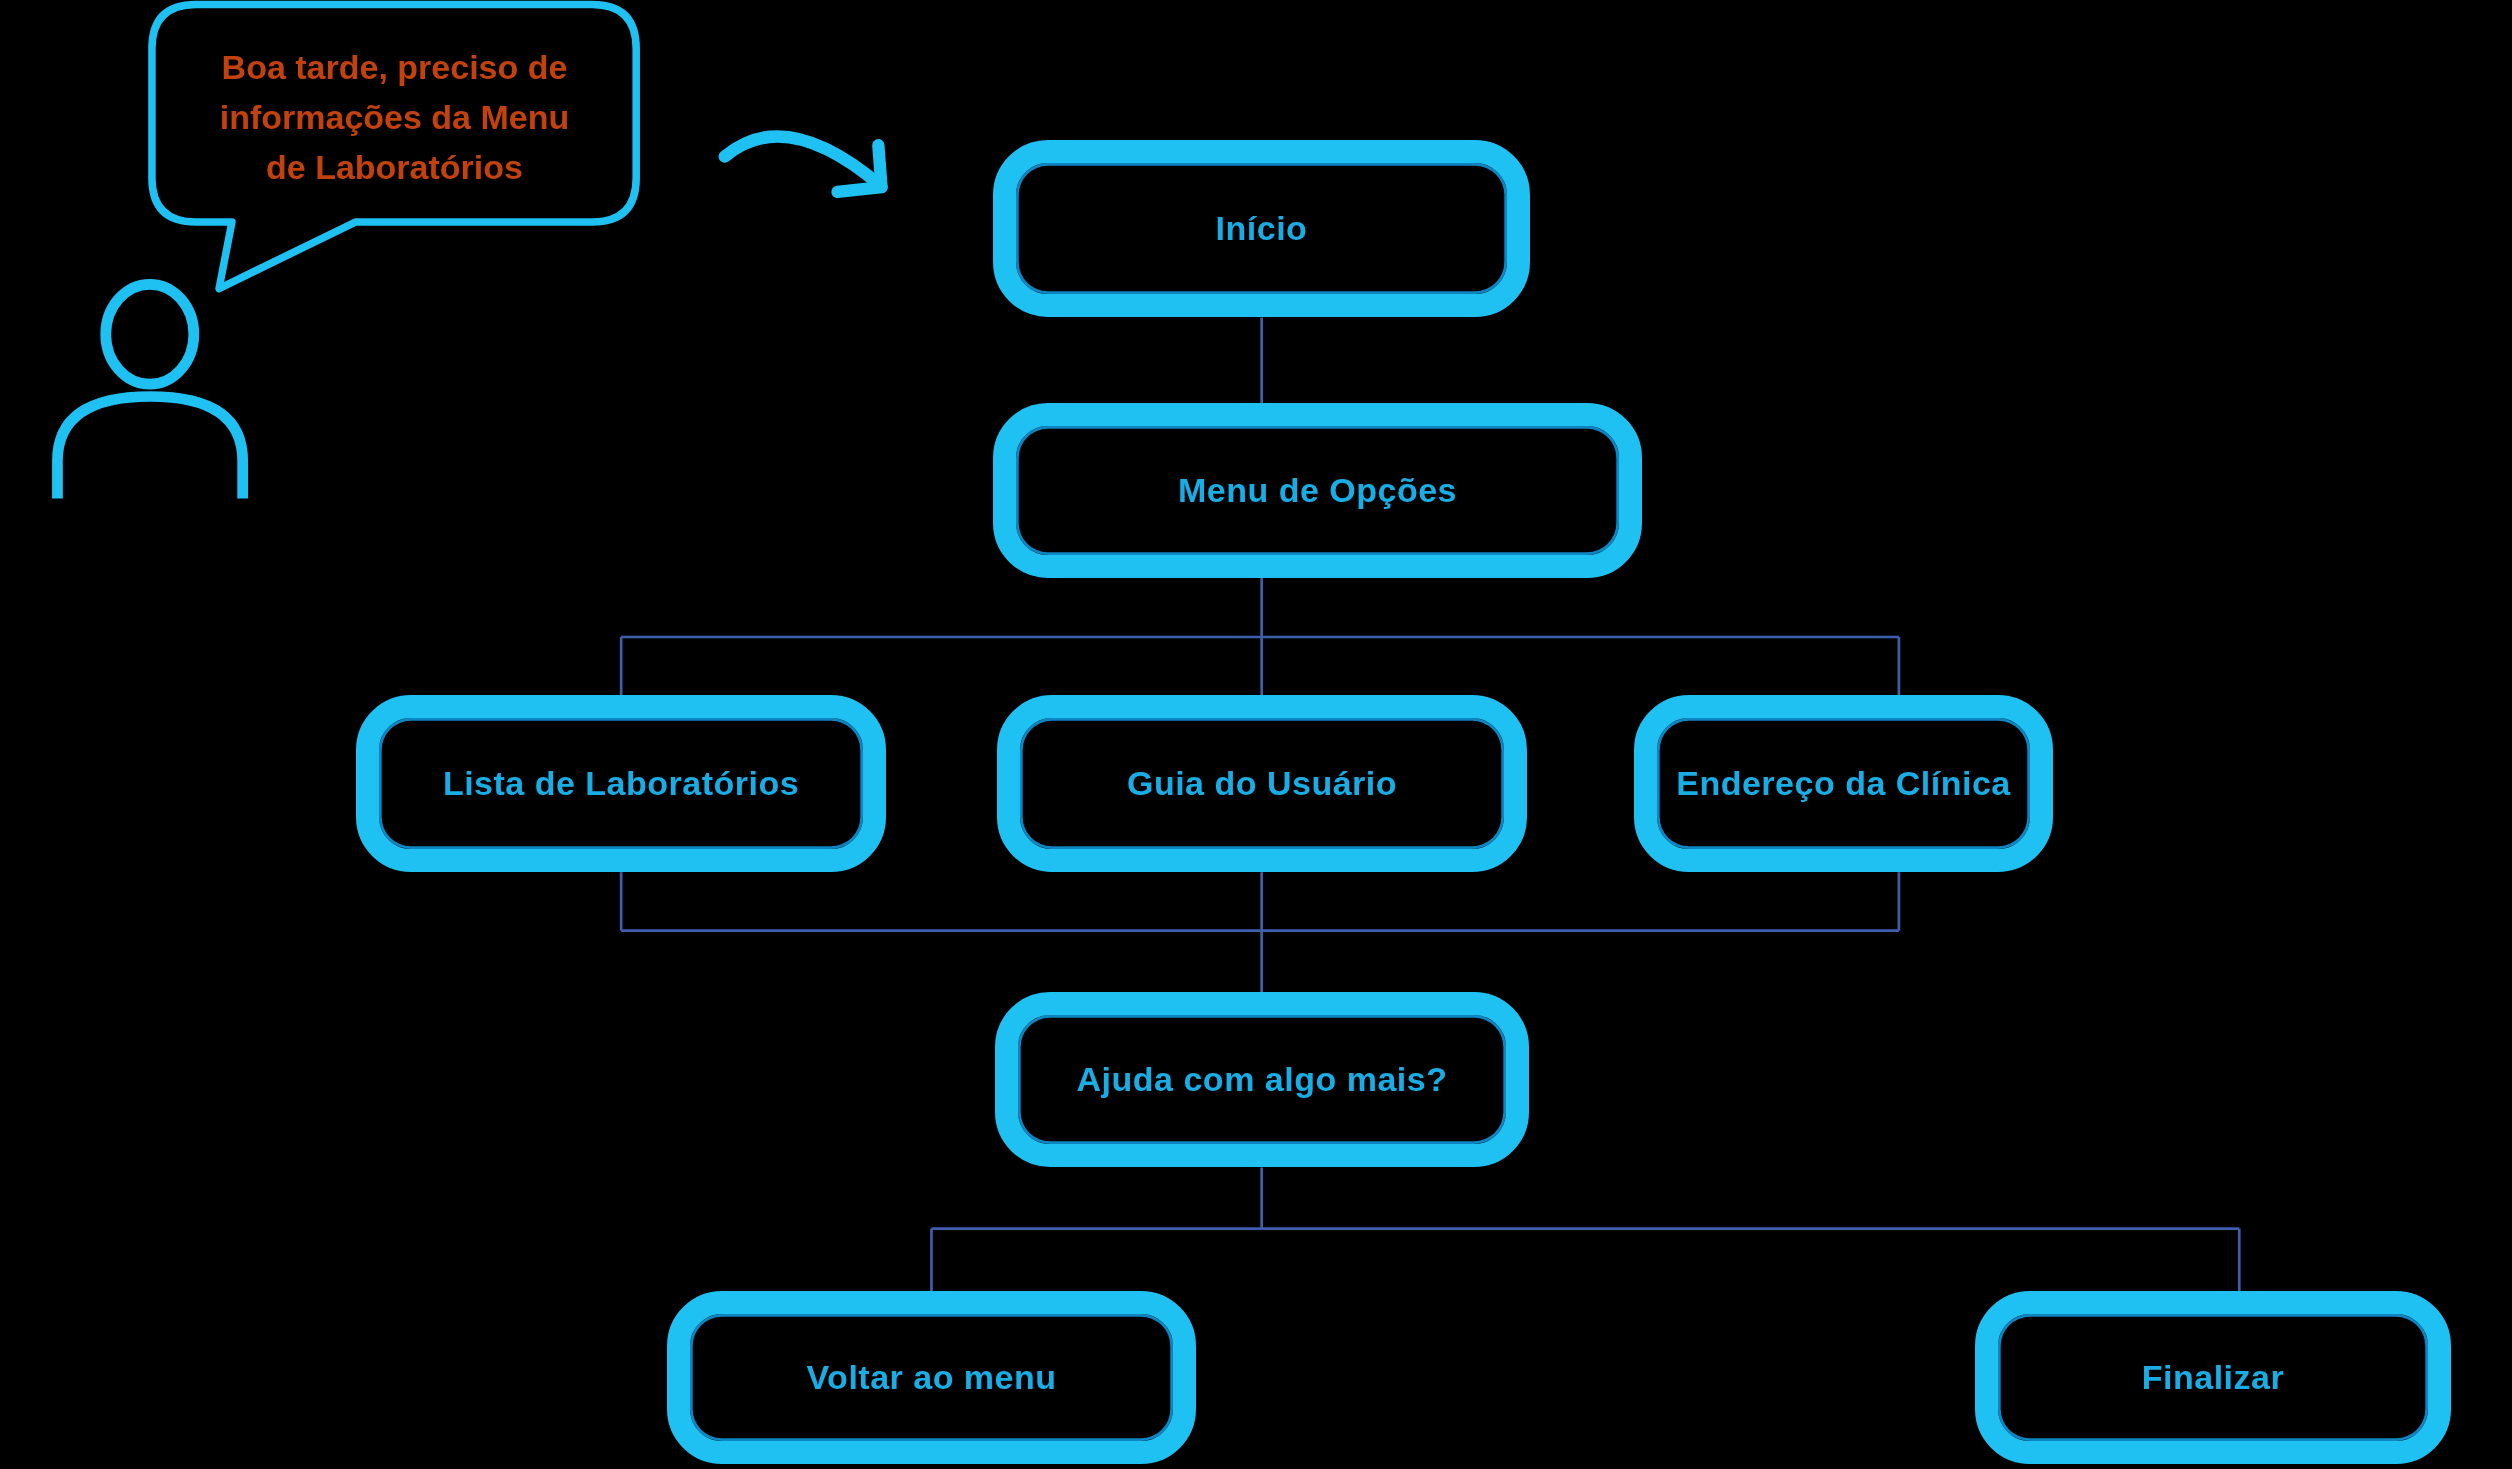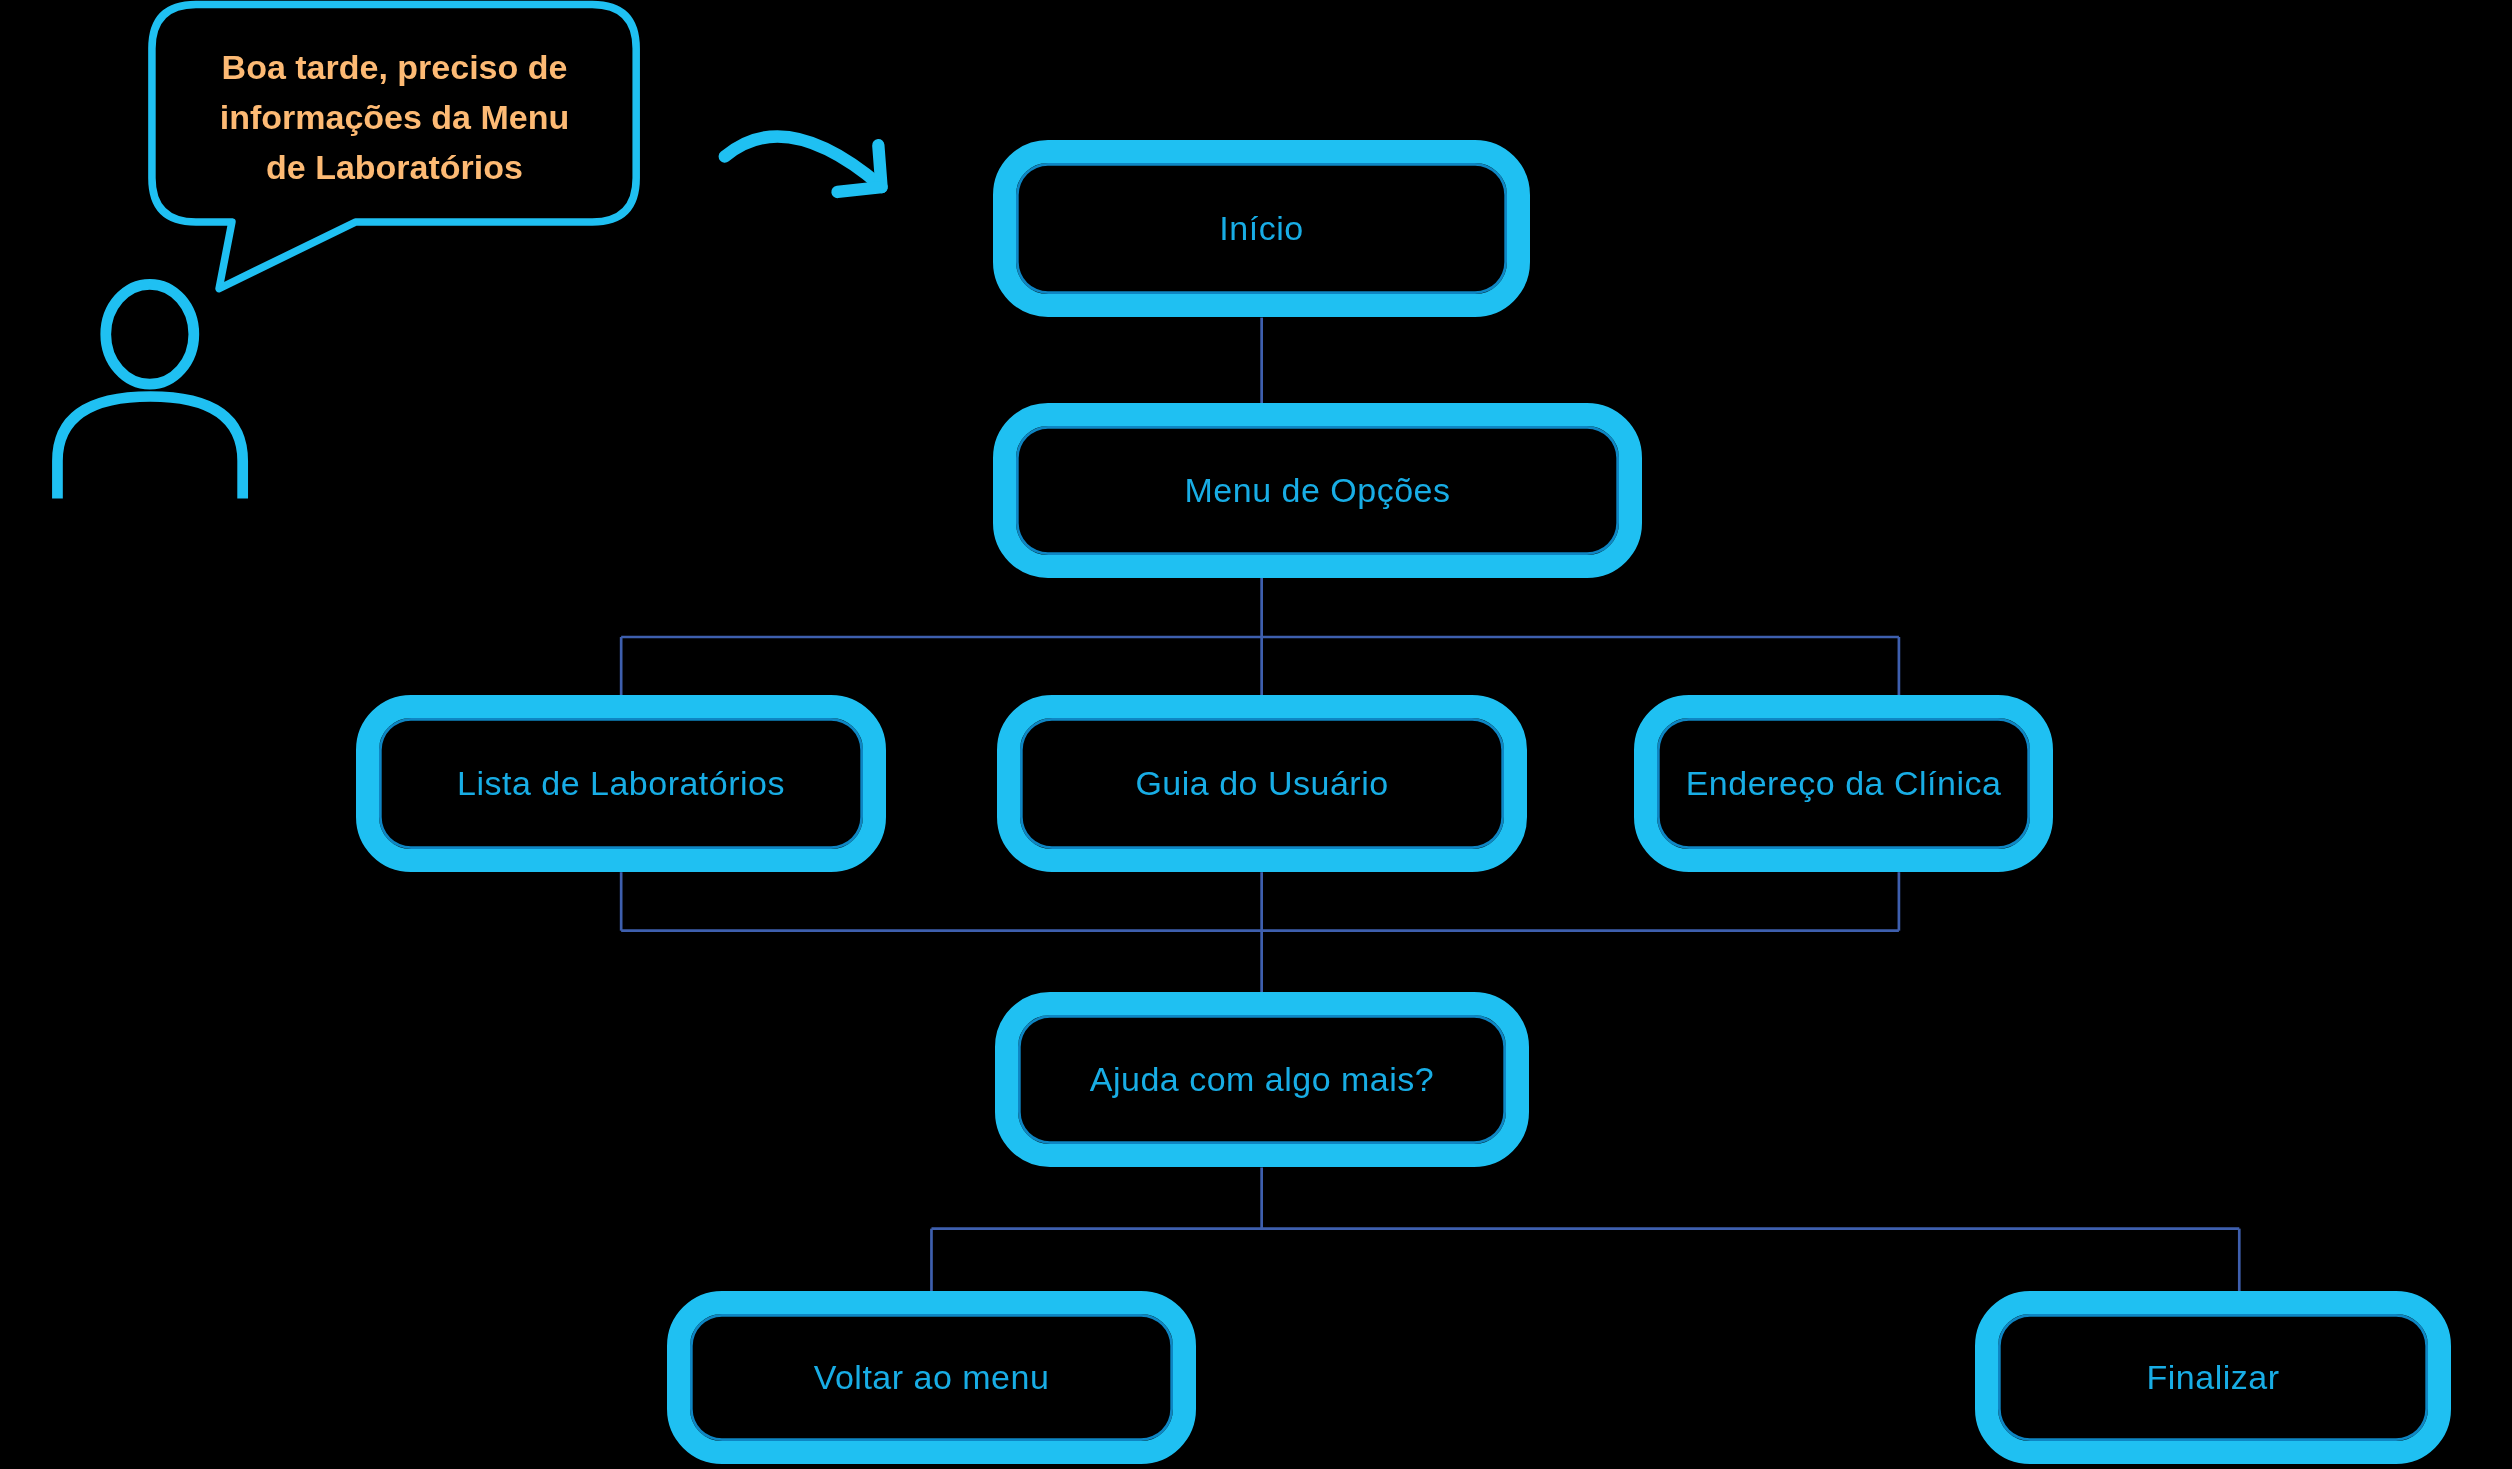--- a/index.html
+++ b/index.html
@@ -9,27 +9,27 @@
   }
   #canvas{position:relative;width:2512px;height:1470px;background:#000;}
   #shapes{position:absolute;left:0;top:0;width:2512px;height:1470px;}
   .node{
     position:absolute;box-sizing:border-box;background:#000;
     border:23.6px solid #1FC0F2;border-radius:55px;
     box-shadow:inset 0 0 0 2.7px #0E86C4;
     display:flex;align-items:center;justify-content:center;
   }
   .node-label{
-    color:#18ADE5;font-weight:normal;font-size:34px;letter-spacing:0.5px;
+    color:#18ADE5;font-weight:bold;font-size:34px;letter-spacing:0.5px;
     text-align:center;white-space:nowrap;
   }
   .bubble-text{
     position:absolute;left:161px;top:28px;width:467px;height:177px;
     display:flex;flex-direction:column;align-items:center;justify-content:center;
-    color:#fdba74;font-weight:bold;font-size:34px;line-height:50px;text-align:center;
+    color:#c2410c;font-weight:bold;font-size:34px;line-height:50px;text-align:center;
   }
   .bubble-text div{white-space:nowrap;}
 </style>
 </head>
 <body>
 
 <div id="canvas">
 
   <svg id="shapes" viewBox="0 0 4679 2737">
 

